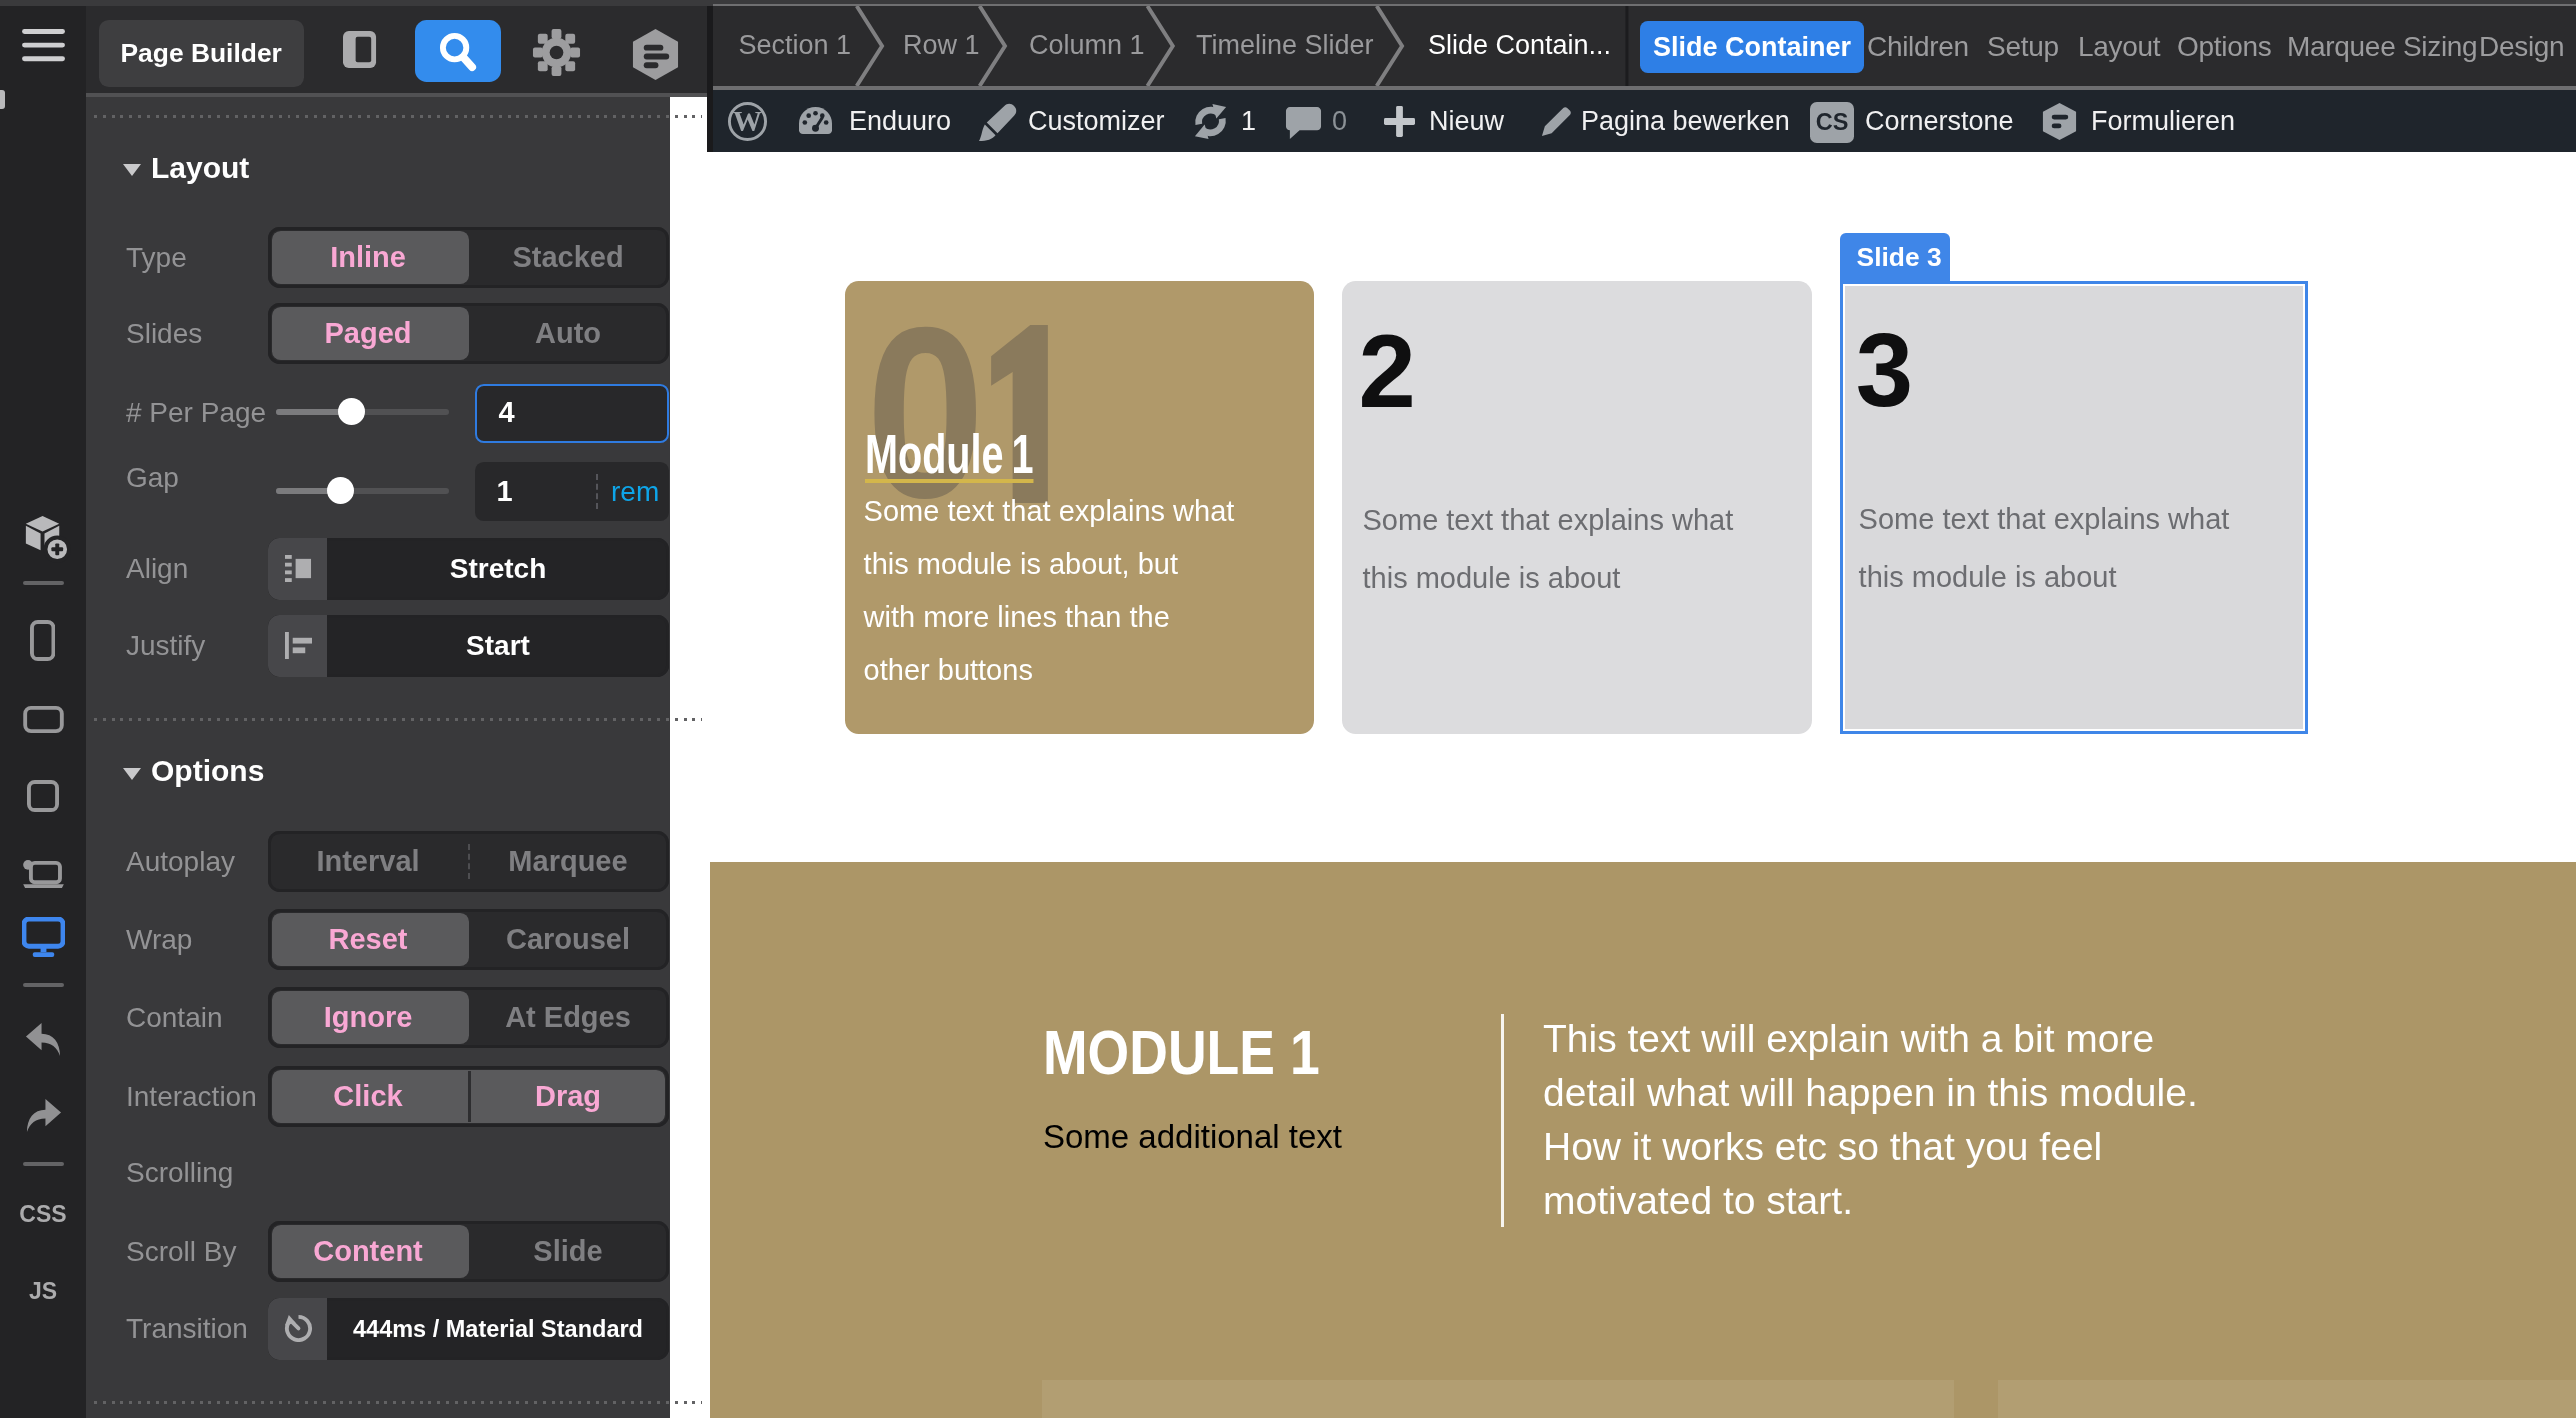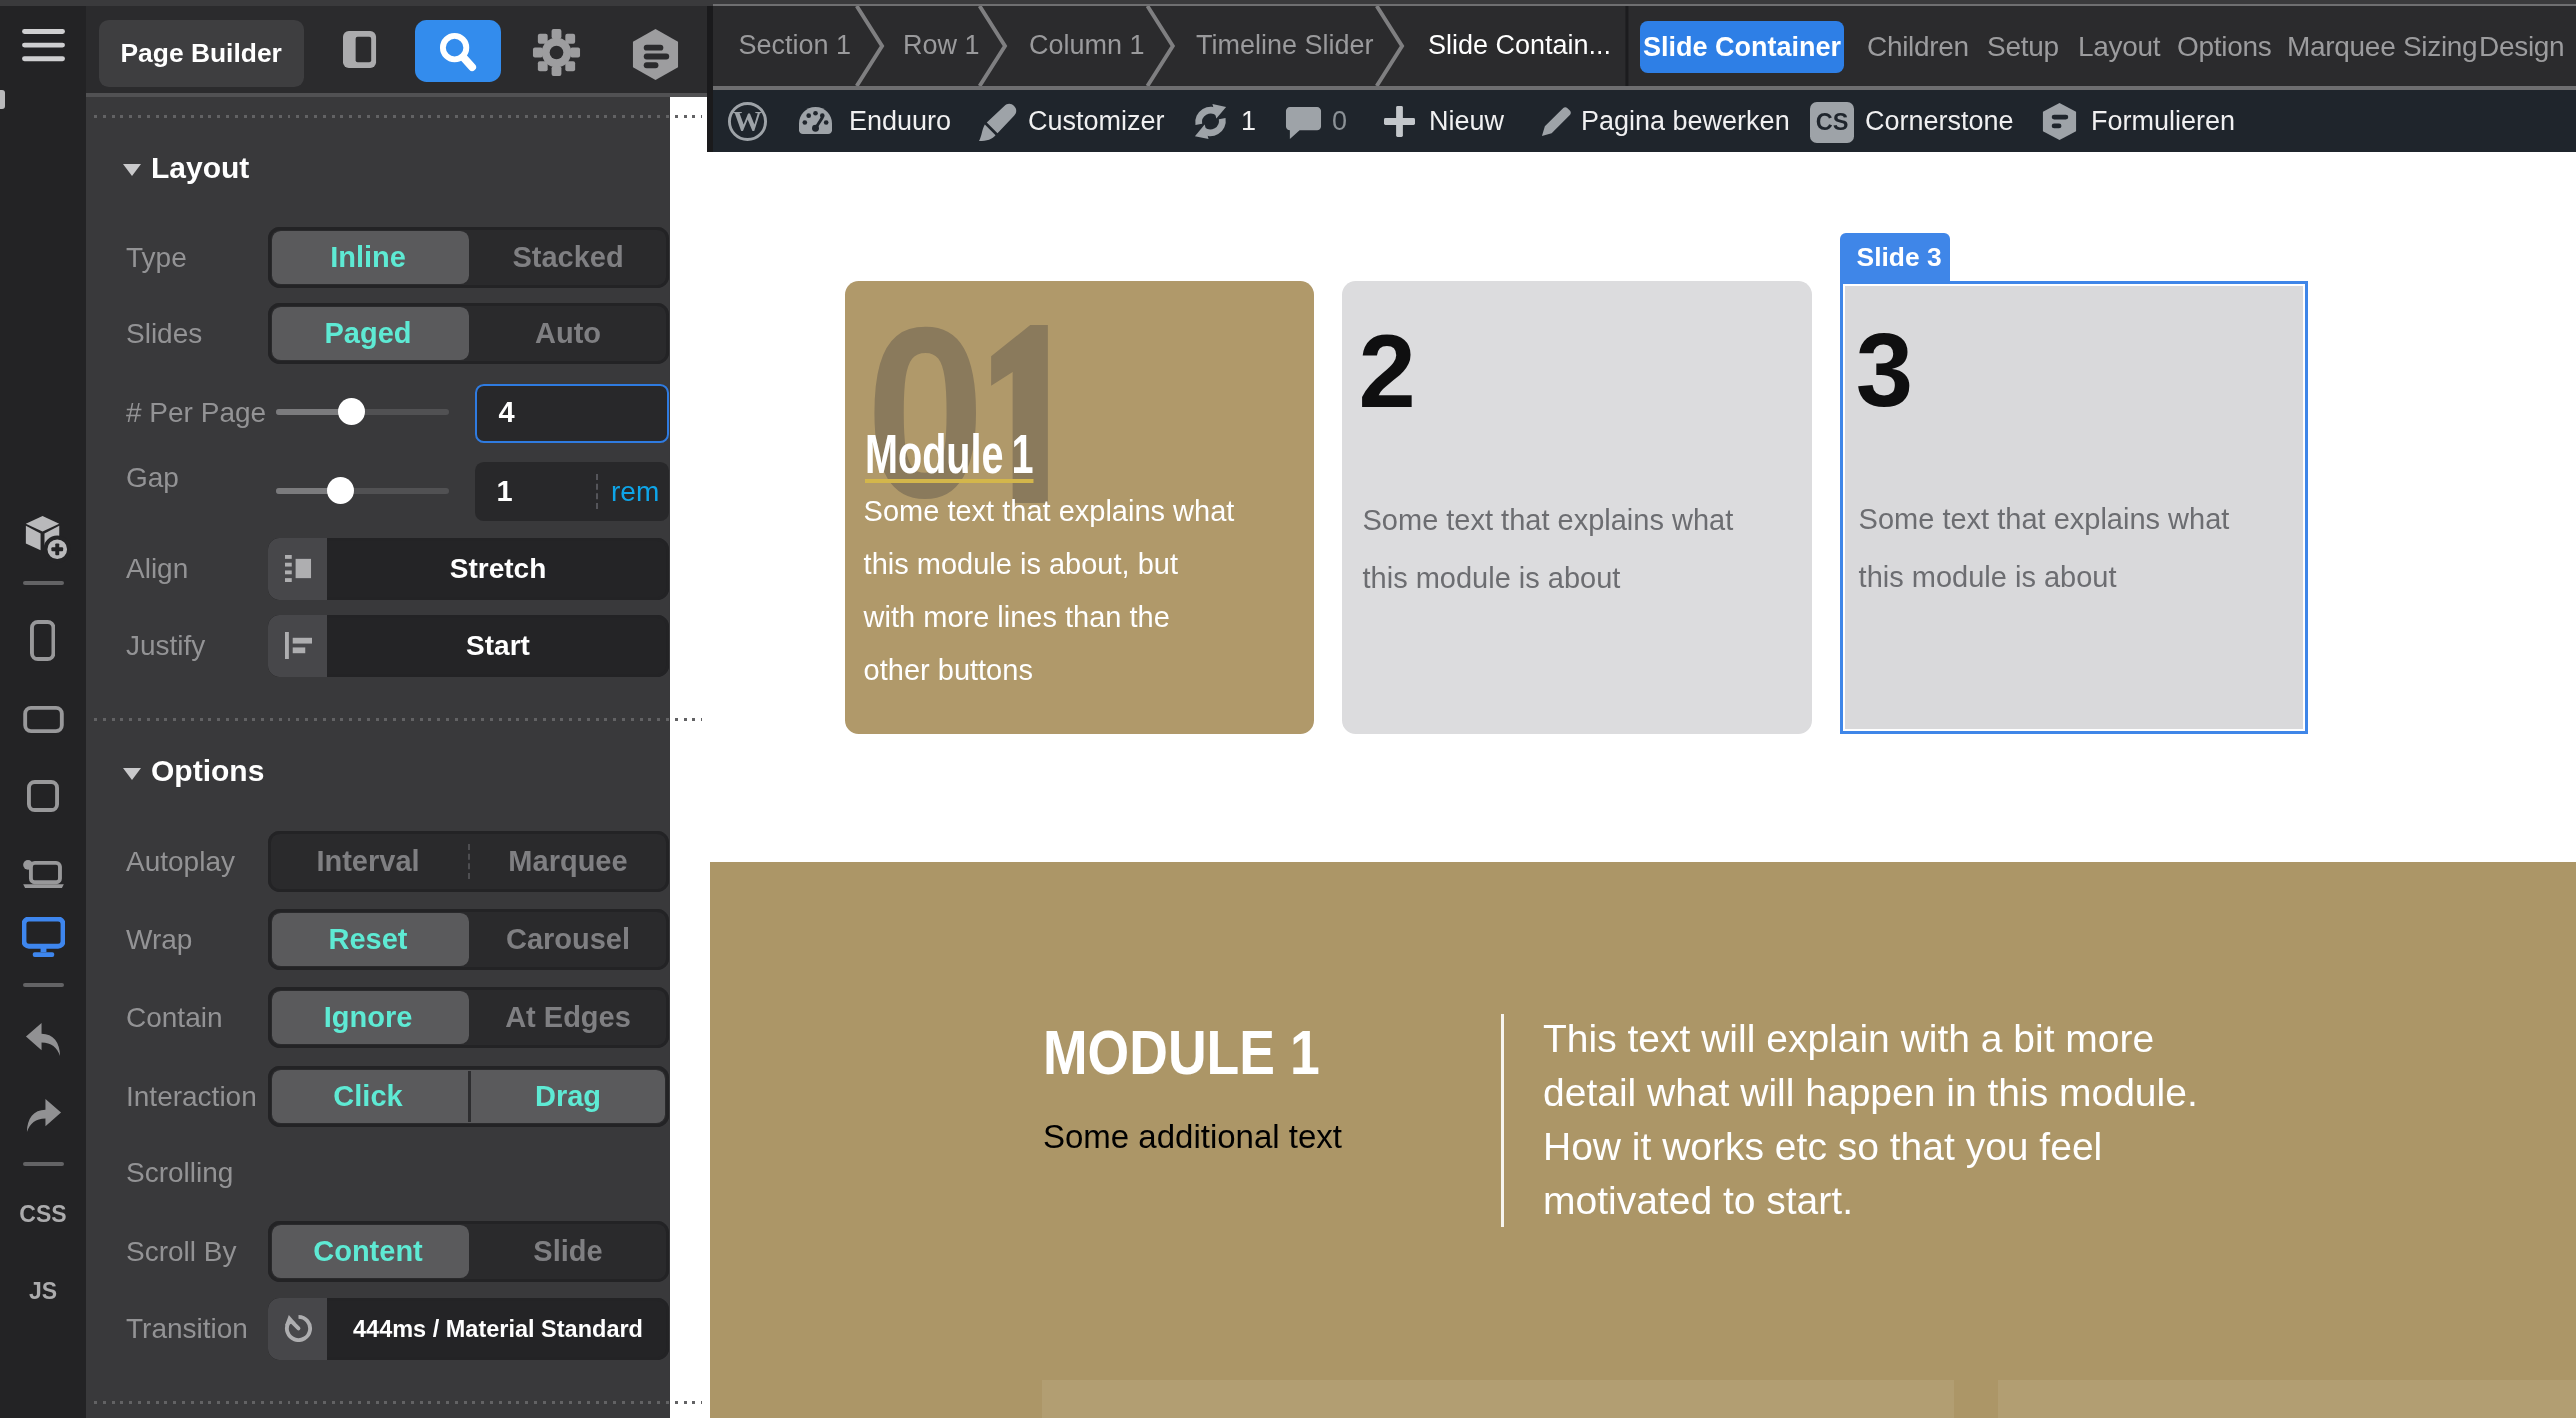--- a/index.html
+++ b/index.html
@@ -25,21 +25,21 @@
   .tri { position:absolute; left:37px; width:0; height:0; border-left:9.8px solid transparent;
          border-right:9.8px solid transparent; border-top:12.7px solid #c9c9cb; }
   .lbl { position:absolute; left:40px; color:#939395; font-size:28px; }
   .grp { position:absolute; left:182px; width:401px; height:61px; background:#2a2a2c; border-radius:11.7px;
          box-shadow: inset 0 0 0 2.9px #232325; }
   .sseg { position:absolute; top:3.9px; height:53px; background:#5a5a5c; border-radius:8.8px; }
   .sl { left:3.9px; width:197px; } .sr { left:200px; width:197px; }
   .sfull { left:3.9px; width:393px; }
   .stx { position:absolute; top:0; width:200px; text-align:center; font-weight:bold; font-size:29px; line-height:61px; }
   .stl { left:0; } .str { left:200px; }
-  .on { color:#5eead4; } .off { color:#7f7f82; }
+  .on { color:#f9a8d4; } .off { color:#7f7f82; }
   .dashdiv { position:absolute; left:200px; top:12.7px; height:35px; width:0;
              border-left:2.9px dashed #4e4e51; }
   .solidiv { position:absolute; left:200px; top:4.9px; height:51px; width:2.9px; background:#2e2e30; }
   .track { position:absolute; height:5.9px; border-radius:2.9px; background:#515153; left:190px; width:173px; }
   .trackfill { position:absolute; height:5.9px; border-radius:2.9px; background:#7b7b7d; left:0; top:0; }
   .thumb { position:absolute; top:-10.8px; width:27px; height:27px; border-radius:50%; background:#fff; }
   .inbox { position:absolute; left:389px; width:194px; height:59px; background:#28282a; border-radius:8.8px;
            color:#fff; font-weight:bold; font-size:29px; line-height:59px; padding-left:21.5px; }
   .btnrow { position:absolute; left:182px; width:401px; height:62px; background:#242426; border-radius:11.7px;
             box-shadow: inset 0 0 0 2.9px #232325; }
@@ -263,21 +263,21 @@
       <polyline points="443,0 469,41 443,82"></polyline>
       <polyline points="678,0 704,41 678,82"></polyline>
     </g>
     <rect x="933" y="0" width="3" height="82" fill="#1c1c1e"></rect>
   </svg>
   <div class="crumb" style="left:25.4px">Section 1</div>
   <div class="crumb" style="left:190px">Row 1</div>
   <div class="crumb" style="left:316px">Column 1</div>
   <div class="crumb" style="left:483px">Timeline Slider</div>
   <div class="crumb" style="left:715px;color:#fff">Slide Contain...</div>
-  <div class="abs" style="left:927px;top:15.6px;width:204px;height:52px;background:#2e7fe6;border-radius:7.8px;color:#fff;font-weight:bold;font-size:27px;text-align:center;line-height:52px;">Slide Container</div>
+  <div class="abs" style="left:927px;top:15.6px;width:224px;height:52px;background:#2e7fe6;border-radius:7.8px;color:#fff;font-weight:bold;font-size:27px;text-align:center;line-height:52px;">Slide Container</div>
   <div class="menuitem" style="left:1154px">Children</div>
   <div class="menuitem" style="left:1274px">Setup</div>
   <div class="menuitem" style="left:1365px">Layout</div>
   <div class="menuitem" style="left:1464px">Options</div>
   <div class="menuitem" style="left:1574px">Marquee Sizing</div>
   <div class="menuitem" style="left:1766px">Design</div>
 </div>
 <div id="toolline" class="abs"></div>
 <div id="adminbar" class="abs">
   <svg class="abs" style="left:13.7px;top:10.8px" width="41" height="41" viewBox="0 0 42 42">

